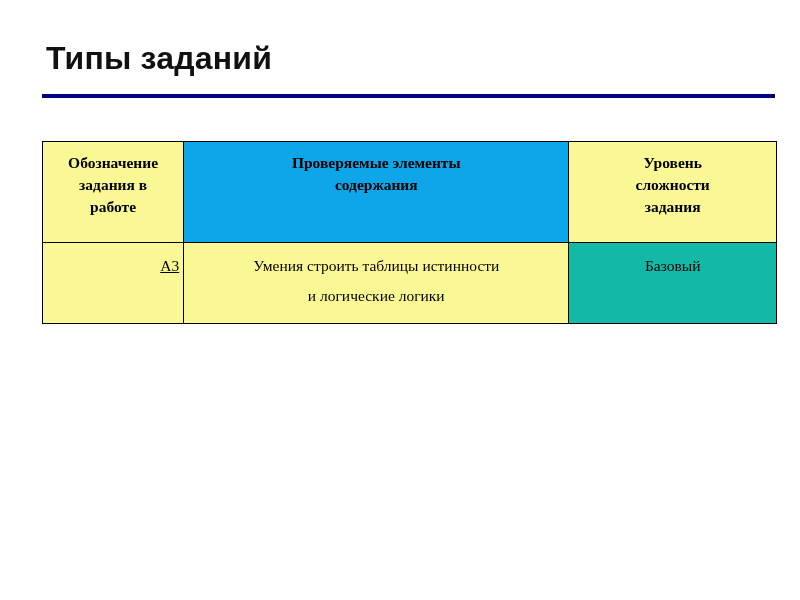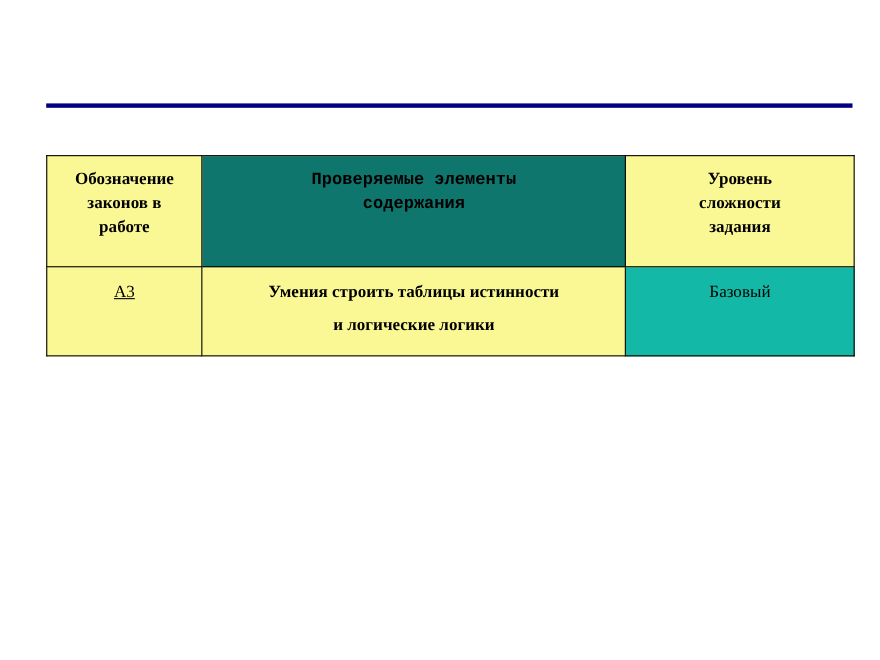--- a/index.html
+++ b/index.html
@@ -84,37 +84,36 @@
     padding: 10px 8px 0 8px;
   }
 
   
   .body-row td {
     font-weight: normal;
     font-size: 15.5px;
     line-height: 30px;
   }
   .body-row .cell-code {
-    text-align: center;
+    text-align: right;
     vertical-align: top;
     text-decoration: underline;
   }
   .body-row .cell-code .cellpad {
     padding: 8px 4px 0 4px;
   }
   .body-row .cell-level {
     text-align: center;
     vertical-align: top;
   }
   .body-row .cell-level .cellpad {
     padding: 8px 4px 0 4px;
   }
   .body-row .cell-desc {
     vertical-align: top;
-    font-weight: bold;
   }
   .body-row .cell-desc .cellpad {
     padding: 8px 6px 0 6px;
   }
 
   
   .desc-line1 {
     display: block;
     text-align: justify;
     text-align-last: justify;
@@ -132,39 +131,40 @@
 
   .row-h1 td { height: 80px; }
   .row-h2 td { height: 89px; }
   .row-h3 td { height: 78px; }
 </style>
 </head>
 <body>
 
 <div class="slide" style="background: rgb(255, 255, 255);">
 
+  <div class="slide-title">Типы заданий</div>
 
   <div class="title-rule" style="background: rgb(0, 0, 128);"></div>
 
   <table class="content-table">
     <colgroup>
       <col class="col-code">
       <col class="col-desc">
       <col class="col-level">
     </colgroup>
     <thead>
       <tr class="head-row">
         <th class="col-code" style="background: rgb(250, 248, 148); border-color: rgb(0, 0, 0);">
           <div class="cellpad">
             <span>Обозначение</span><br>
-            <span>законов в</span><br>
+            <span>задания в</span><br>
             <span>работе</span>
           </div>
         </th>
-        <th class="col-desc" style="background: #0f766e; border-color: rgb(0, 0, 0); font-family: Liberation Mono, monospace;">
+        <th class="col-desc" style="background: #0ea5e9; border-color: rgb(0, 0, 0);">
           <div class="cellpad">
             <span>Проверяемые элементы</span><br>
             <span>содержания</span>
           </div>
         </th>
         <th class="col-level" style="background: rgb(250, 248, 148); border-color: rgb(0, 0, 0);">
           <div class="cellpad">
             <span>Уровень</span><br>
             <span>сложности</span><br>
             <span>задания</span>

